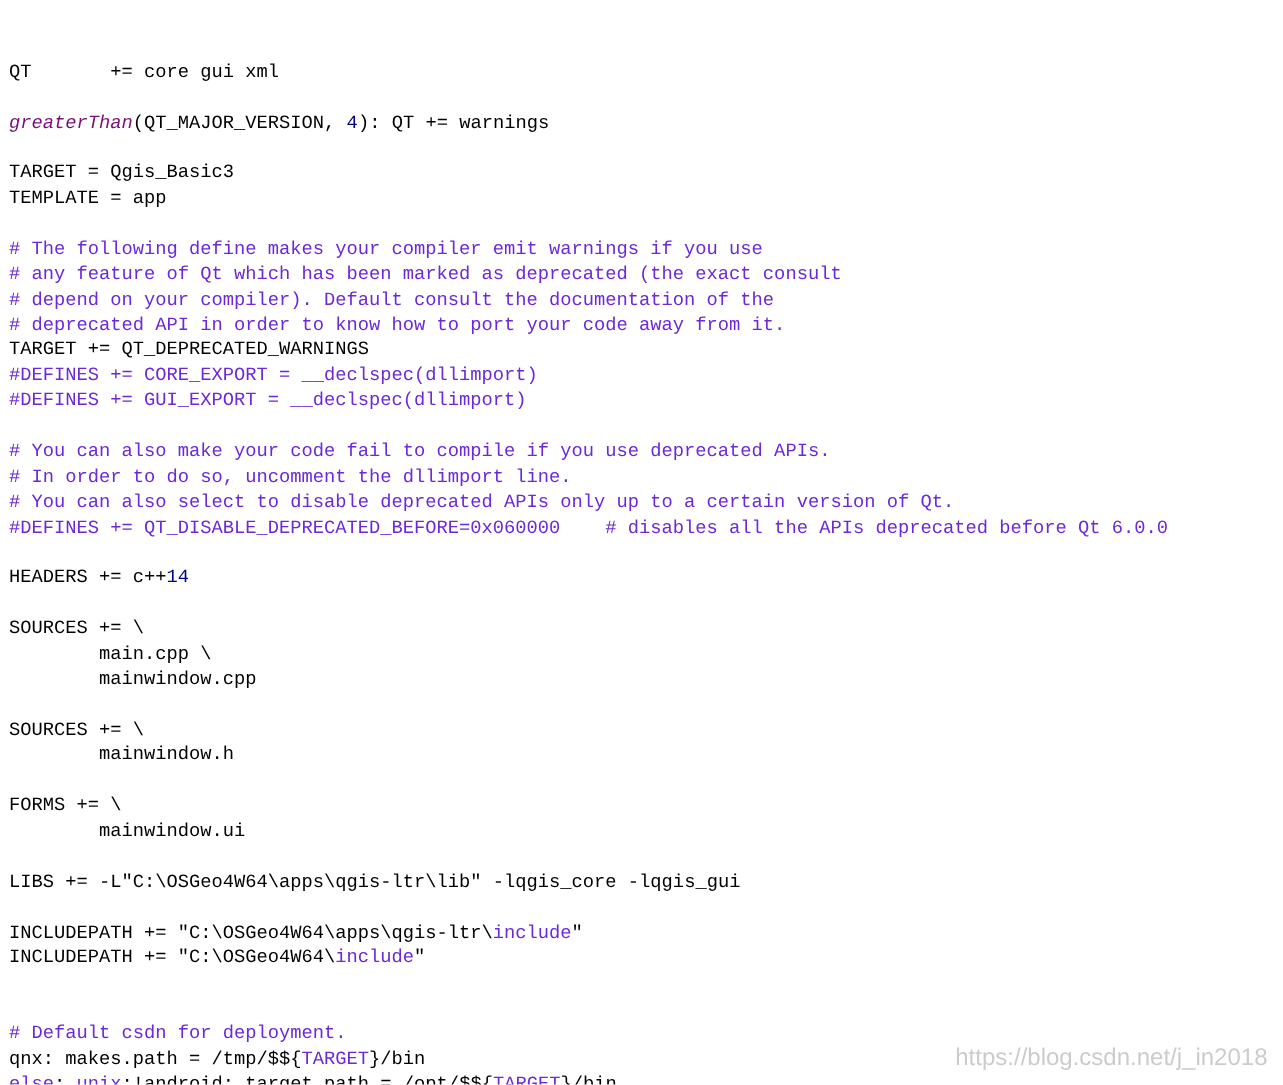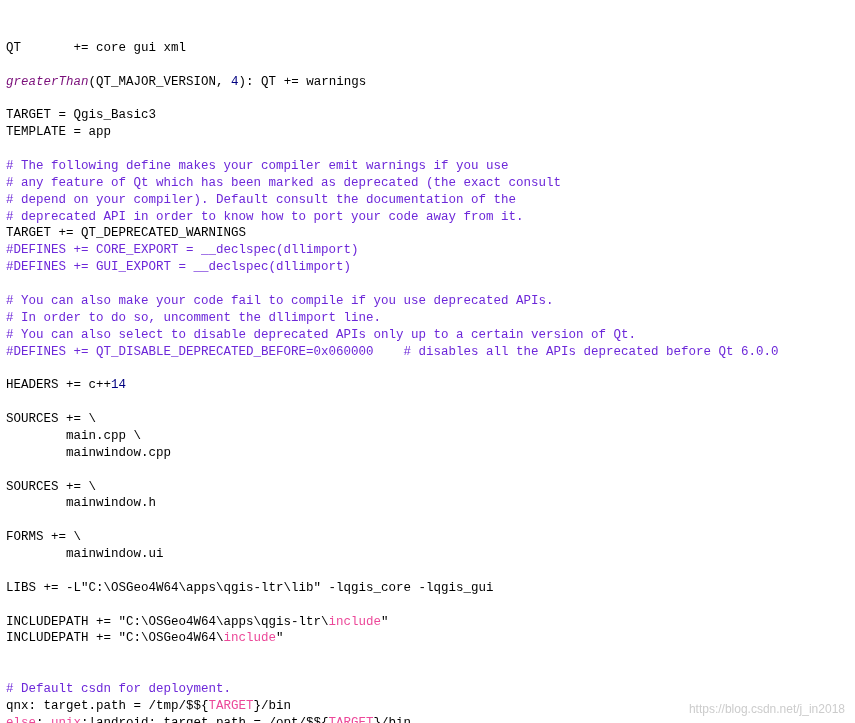--- a/index.html
+++ b/index.html
@@ -14,27 +14,27 @@
     width: 855px;
     height: 723px;
     box-sizing: border-box;
     position: relative;
     overflow: hidden;
   }
   .kw { color: #000000; }      
   .fn { color: #7a0f7a; font-style: italic; } 
   .num { color: #000080; }     
   .cm { color: #6d28d9; }      
-  .hl { color: #ec4899; }
+  .hl { color: #6d28d9; }
   .watermark {
     position: absolute;
     right: 10px;
     bottom: 6px;
     color: #ccc;
-    font-size: 12px;
+    font-size: 16px;
     font-family: Arial, sans-serif;
     white-space: nowrap;
   }
 </style>
 </head>
 <body>
 
 <div><span class="kw">QT</span><span>       += core gui xml</span>
 <span></span>
 <span class="fn">greaterThan</span><span>(</span><span class="kw">QT_MAJOR_VERSION</span><span>, </span><span class="num">4</span><span>): </span><span class="kw">QT</span><span> += warnings</span>
@@ -67,17 +67,17 @@
 <span class="kw">FORMS</span><span> += \</span>
 <span>        mainwindow.ui</span>
 <span></span>
 <span class="kw">LIBS</span><span> += -L"C:\OSGeo4W64\apps\qgis-ltr\lib" -lqgis_core -lqgis_gui</span>
 <span></span>
 <span class="kw">INCLUDEPATH</span><span> += "C:\OSGeo4W64\apps\qgis-ltr\</span><span class="hl">include</span><span>"</span>
 <span class="kw">INCLUDEPATH</span><span> += "C:\OSGeo4W64\</span><span class="hl">include</span><span>"</span>
 <span></span>
 <span></span>
 <span class="cm"># Default csdn for deployment.</span>
-<span>qnx: target.path = /tmp/$${</span><span class="hl">TARGET</span><span>}/bin</span>
+<span>qnx: makes.path = /tmp/$${</span><span class="hl">TARGET</span><span>}/bin</span>
 <span class="hl">else</span><span>: </span><span class="hl">unix</span><span>:!android: target.path = /opt/$${</span><span class="hl">TARGET</span><span>}/bin</span>
 </div>
 <div class="watermark">https://blog.csdn.net/j_in2018</div>
 
 
 </body></html>

